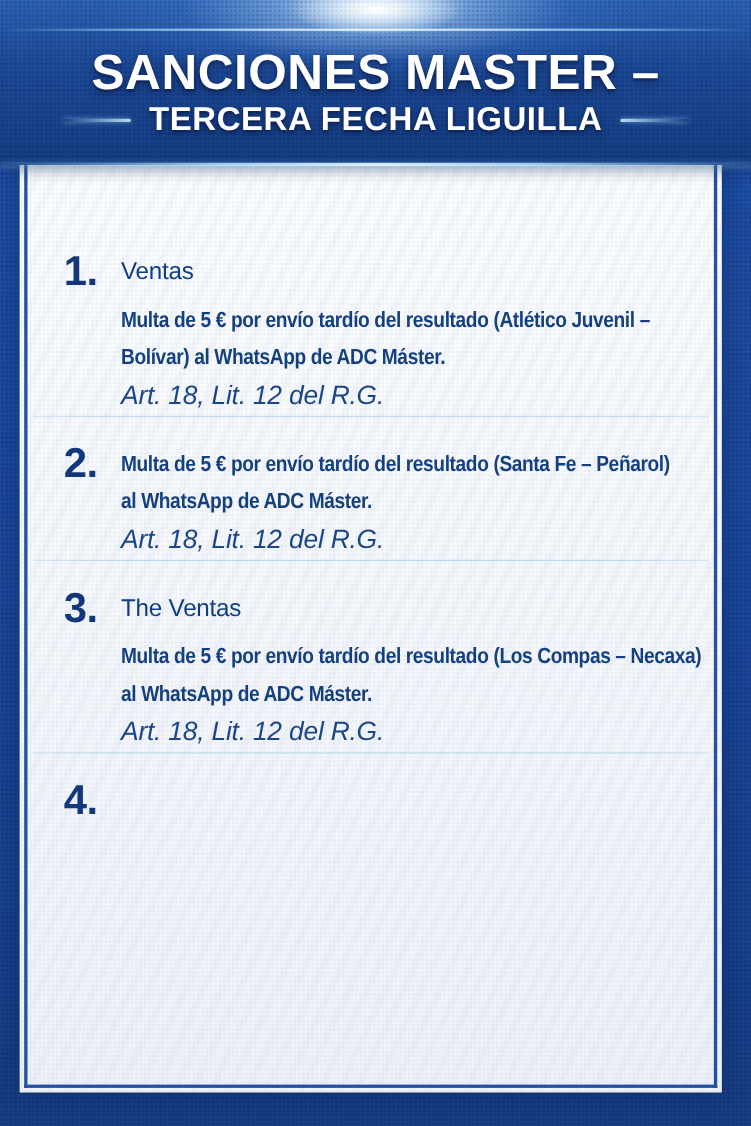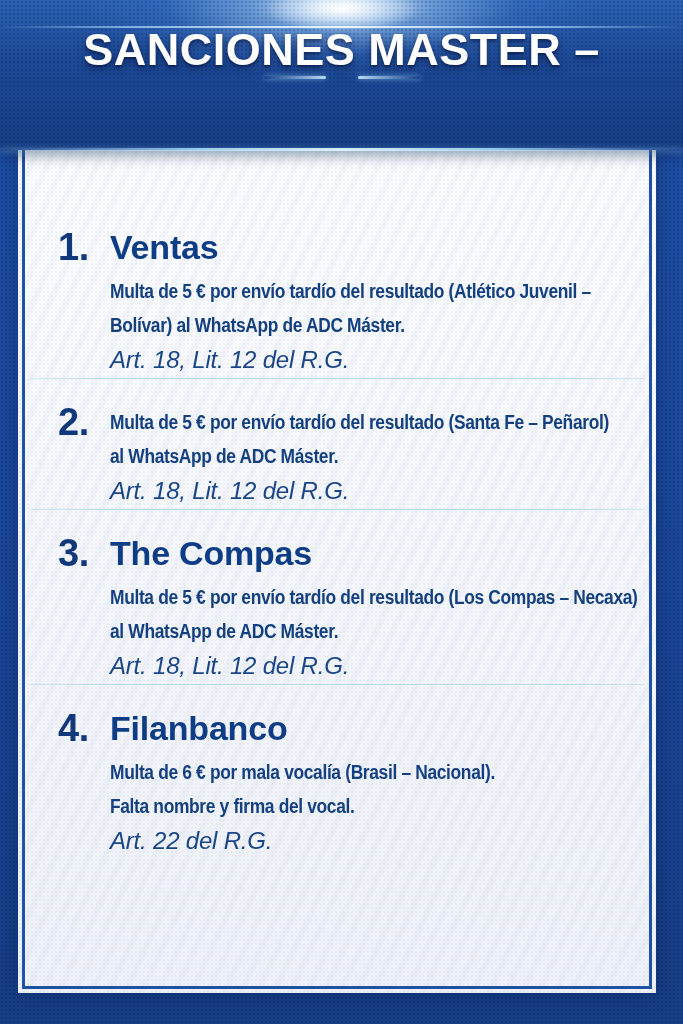--- a/index.html
+++ b/index.html
@@ -32,21 +32,21 @@
     background-image:
       radial-gradient(rgba(0,18,70,.20) 1px, transparent 1.3px),
       radial-gradient(ellipse 340px 95px at 50% 6px, rgba(255,255,255,.95), rgba(170,215,255,.5) 26%, rgba(80,140,225,.2) 52%, transparent 75%),
       linear-gradient(180deg, #2c62b2 0%, #1d4a97 40%, #153d82 100%);
     background-size: 4px 4px, auto, auto;
     box-shadow: 0 4px 14px rgba(2,12,45,.45);
     display: flex;
     flex-direction: column;
     align-items: center;
     box-sizing: border-box;
-    padding-top: 26px;
+    padding-top: 42px;
   }
   .banner-topline {
     position: absolute;
     top: 26px; left: 0;
     width: 100%; height: 2px;
     background: linear-gradient(90deg, rgba(140,200,255,0) 0%, rgba(170,220,255,.65) 18%, rgba(238,250,255,.95) 50%, rgba(170,220,255,.65) 82%, rgba(140,200,255,0) 100%);
   }
   .banner-flare {
     position: absolute;
     top: -14px; left: 50%;
@@ -140,23 +140,23 @@
     width: 52px;
     font-size: 38px;
     line-height: 34px;
     font-weight: 800;
     color: #11387a;
     letter-spacing: -0.5px;
   }
   .item-text { flex: 1; min-width: 0; }
   .team {
     margin: 0 0 10px 0;
-    font-size: 34px;
-    line-height: 34px;
-    font-weight: 700;
+    font-size: 22px;
+    line-height: 34px;
+    font-weight: 400;
     color: #0f3d85;
     letter-spacing: -0.2px;
   }
   .body-line {
     margin: 0;
     font-size: 20px;
     line-height: 34px;
     font-weight: 700;
     color: #14407f;
     letter-spacing: -0.4px;
@@ -183,20 +183,21 @@
 <body>
 
 <div class="poster">
 
   <header class="banner">
     <div class="banner-flare"></div>
     <div class="banner-topline"></div>
     <h1 class="title">SANCIONES MASTER –</h1>
     <div class="subtitle-row">
       <span class="subtitle-dash left"></span>
+      <h2 class="subtitle">TERCERA FECHA LIGUILLA</h2>
       <span class="subtitle-dash right"></span>
     </div>
     <div class="banner-bottomline"></div>
   </header>
 
   <main class="card">
     <div class="card-frame"></div>
     <div class="card-content">
 
       <section class="item first">
@@ -218,35 +219,29 @@
           <p class="body-line">al WhatsApp de ADC Máster.</p>
           <p class="article">Art. 18, Lit. 12 del R.G.</p>
         </div>
       </section>
 
       <div class="divider"></div>
 
       <section class="item">
         <div class="item-num">3.</div>
         <div class="item-text">
-          <h3 class="team">The Compas</h3>
+          <h3 class="team">The Ventas</h3>
           <p class="body-line">Multa de 5 € por envío tardío del resultado (Los Compas – Necaxa)</p>
           <p class="body-line">al WhatsApp de ADC Máster.</p>
           <p class="article">Art. 18, Lit. 12 del R.G.</p>
         </div>
       </section>
 
       <div class="divider"></div>
 
       <section class="item">
         <div class="item-num">4.</div>
-        <div class="item-text">
-          <h3 class="team">Filanbanco</h3>
-          <p class="body-line">Multa de 6 € por mala vocalía (Brasil – Nacional).</p>
-          <p class="body-line">Falta nombre y firma del vocal.</p>
-          <p class="article">Art. 22 del R.G.</p>
-        </div>
       </section>
 
     </div>
   </main>
 
 </div>
 
 </body></html>

